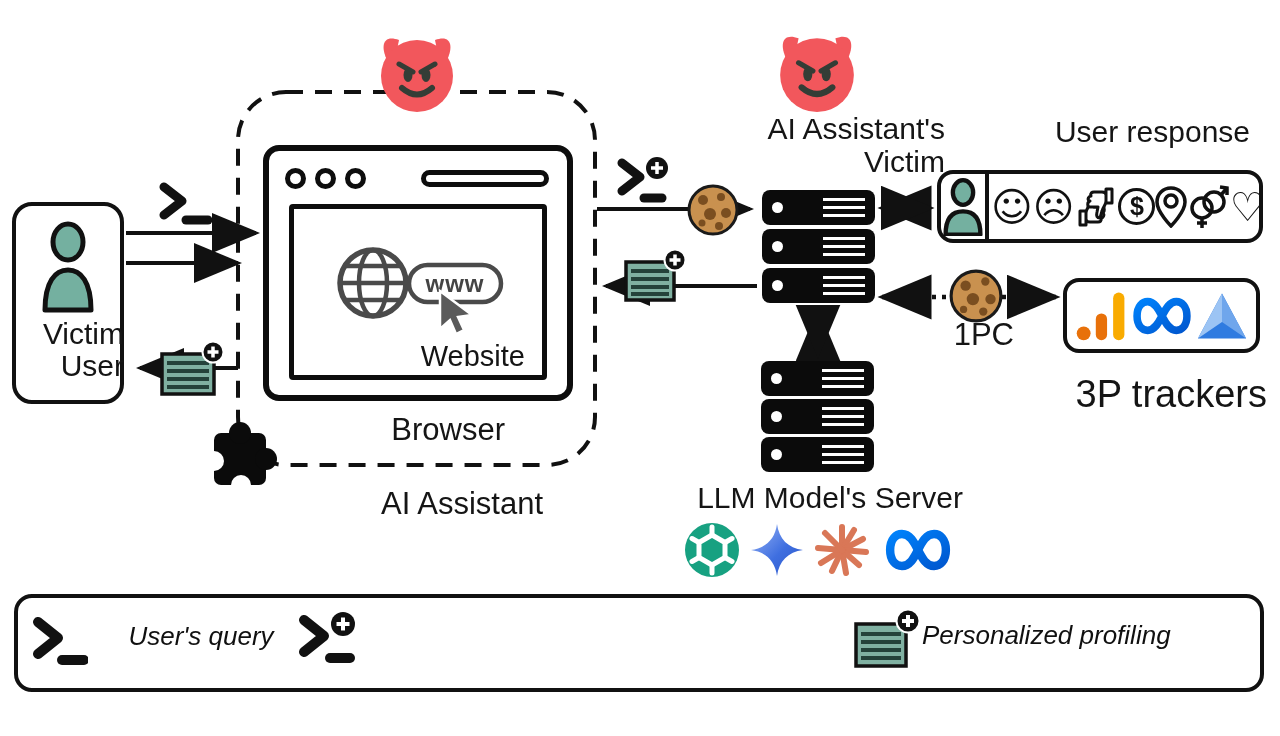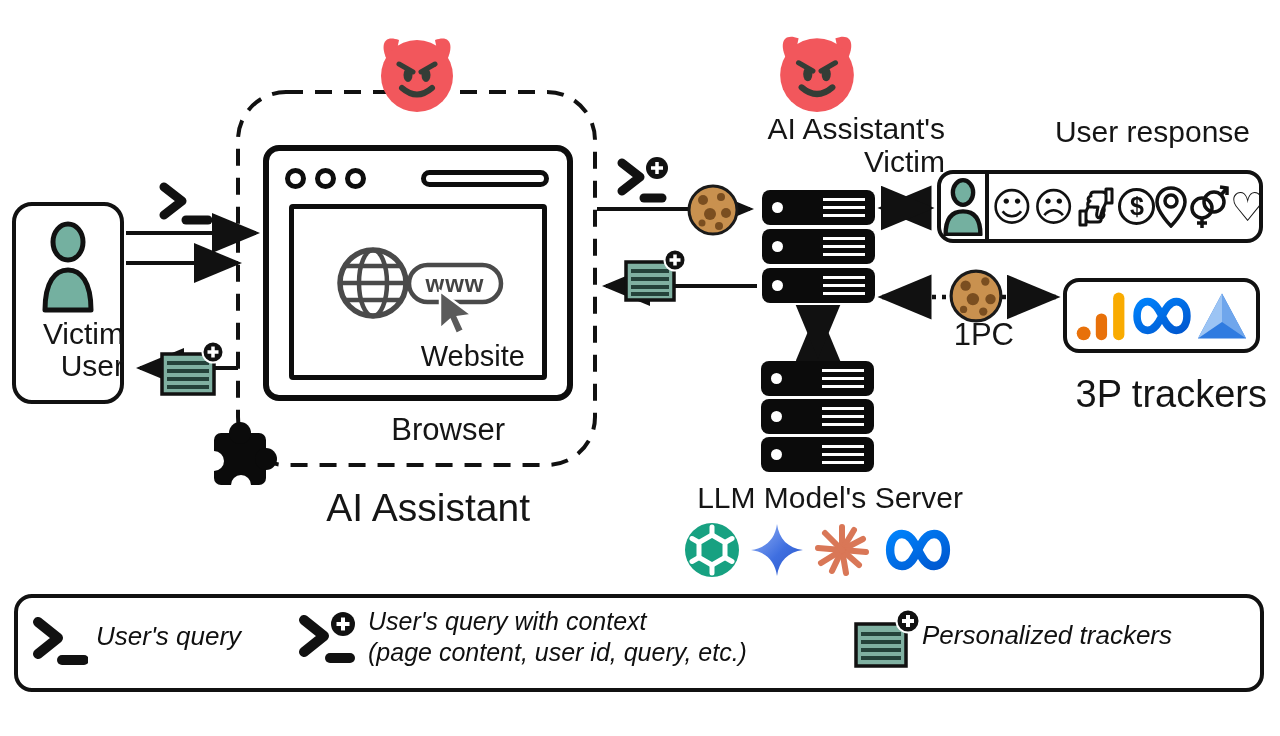--- a/index.html
+++ b/index.html
@@ -20,21 +20,21 @@
   #victim-box { left:12px; top:202px; width:112px; height:202px; border-radius:20px; }
   #victim-label { left:12px; top:318px; width:112px; font-size:30px; }
 
   
   #browser { left:263px; top:145px; width:310px; height:256px; border:6px solid #0d0d0d; border-radius:16px; background:#fff; }
   .bdot { position:absolute; top:17px; width:21px; height:21px; border:5px solid #0d0d0d; border-radius:50%; background:#fff; }
   #browser-pill { position:absolute; top:19px; right:18px; width:128px; height:17px; border:5px solid #0d0d0d; border-radius:10px; background:#fff; }
   #browser-view { position:absolute; left:20px; top:53px; width:258px; height:176px; border:5px solid #0d0d0d; border-radius:4px; background:#fff; }
   #website-label { left:355px; top:341px; width:170px; font-size:29px; }
   #browser-label { left:330px; top:413px; width:175px; font-size:31px; }
-  #ai-assistant-label { left:315px; top:487px; width:215px; font-size:39px; }
+  #ai-assistant-label { left:328px; top:487px; width:215px; font-size:31px; }
 
   
   #ai-server-title { left:690px; top:112px; width:255px; font-size:30px; line-height:1.1; }
   #llm-server-title { left:628px; top:482px; width:335px; font-size:30px; }
 
   
   .server-row { position:absolute; width:113px; height:35px; background:#0b0b0b; border-radius:8px; }
   .server-dot { position:absolute; left:10px; top:12px; width:11px; height:11px; background:#fff; border-radius:50%; }
   .server-stripes { position:absolute; right:10px; top:8px; width:42px; height:19px;
     background:repeating-linear-gradient(#fff 0 3px, transparent 3px 8px); }
@@ -52,21 +52,21 @@
   #onepc-label { left:938px; top:318px; width:76px; font-size:31px; }
   #trackers-box { left:1063px; top:278px; width:197px; height:75px; display:flex; align-items:center; justify-content:space-evenly; padding:0 8px; }
   #trackers-label { left:1055px; top:358px; width:212px; font-size:38px;margin-top:16px; }
 
   
   #llm-logos { left:678px; top:518px; width:282px; height:64px; display:flex; align-items:center; justify-content:center; gap:9px; }
 
   
   #legend-box { left:14px; top:594px; width:1250px; height:98px; border-radius:18px; }
   .legend-text { font-style:italic; font-size:26px; color:#101010; }
-  #legend-label-1 { left:96px; top:622px; width:210px; }
+  #legend-label-1 { left:96px; top:622px; width:210px;text-align:center; }
   #legend-text-2 { left:368px; top:606px; width:470px; font-size:25px; line-height:1.22; }
   #legend-label-3 { left:922px; top:621px; width:320px; }
 </style>
 </head>
 <body>
 
 <div id="stage">
 
   <svg class="abs" width="1280" height="736" style="left:0;top:0;">
     <defs>
@@ -353,30 +353,26 @@
   </svg>
   <div id="legend-label-1" class="abs lbl legend-text">User's query</div>
 
   <svg class="abs" style="left:298px; top:610px;" width="64" height="58" viewBox="0 0 64 58">
     <polyline points="6,10 26,26 6,42" fill="none" stroke="#111" stroke-width="10" stroke-linecap="round" stroke-linejoin="round"></polyline>
     <line x1="32" y1="48" x2="52" y2="48" stroke="#111" stroke-width="10" stroke-linecap="round"></line>
     <circle cx="45" cy="14" r="12" fill="#111"></circle>
     <line x1="45" y1="7.5" x2="45" y2="20.5" stroke="#fff" stroke-width="4"></line>
     <line x1="38.5" y1="14" x2="51.5" y2="14" stroke="#fff" stroke-width="4"></line>
   </svg>
-  <div id="legend-text-2" class="abs lbl legend-text">
-    <div>User's query with context</div>
-    <div>(page content, user id, query, etc.)</div>
-  </div>
 
   <svg class="abs" style="left:852px; top:608px;" width="70" height="62" viewBox="0 0 70 62">
     <rect x="4" y="16" width="50" height="42" fill="#7fb0a1" stroke="#111" stroke-width="3.5"></rect>
     <line x1="9" y1="26" x2="49" y2="26" stroke="#24423a" stroke-width="4"></line>
     <line x1="9" y1="34" x2="49" y2="34" stroke="#24423a" stroke-width="4"></line>
     <line x1="9" y1="42" x2="49" y2="42" stroke="#24423a" stroke-width="4"></line>
     <line x1="9" y1="50" x2="49" y2="50" stroke="#24423a" stroke-width="4"></line>
     <circle cx="56" cy="13" r="11.5" fill="#111" stroke="#fff" stroke-width="2"></circle>
     <line x1="56" y1="7" x2="56" y2="19" stroke="#fff" stroke-width="4"></line>
     <line x1="50" y1="13" x2="62" y2="13" stroke="#fff" stroke-width="4"></line>
   </svg>
-  <div id="legend-label-3" class="abs lbl legend-text">Personalized trackers</div>
+  <div id="legend-label-3" class="abs lbl legend-text">Personalized profiling</div>
 
 </div>
 
 </body></html>

